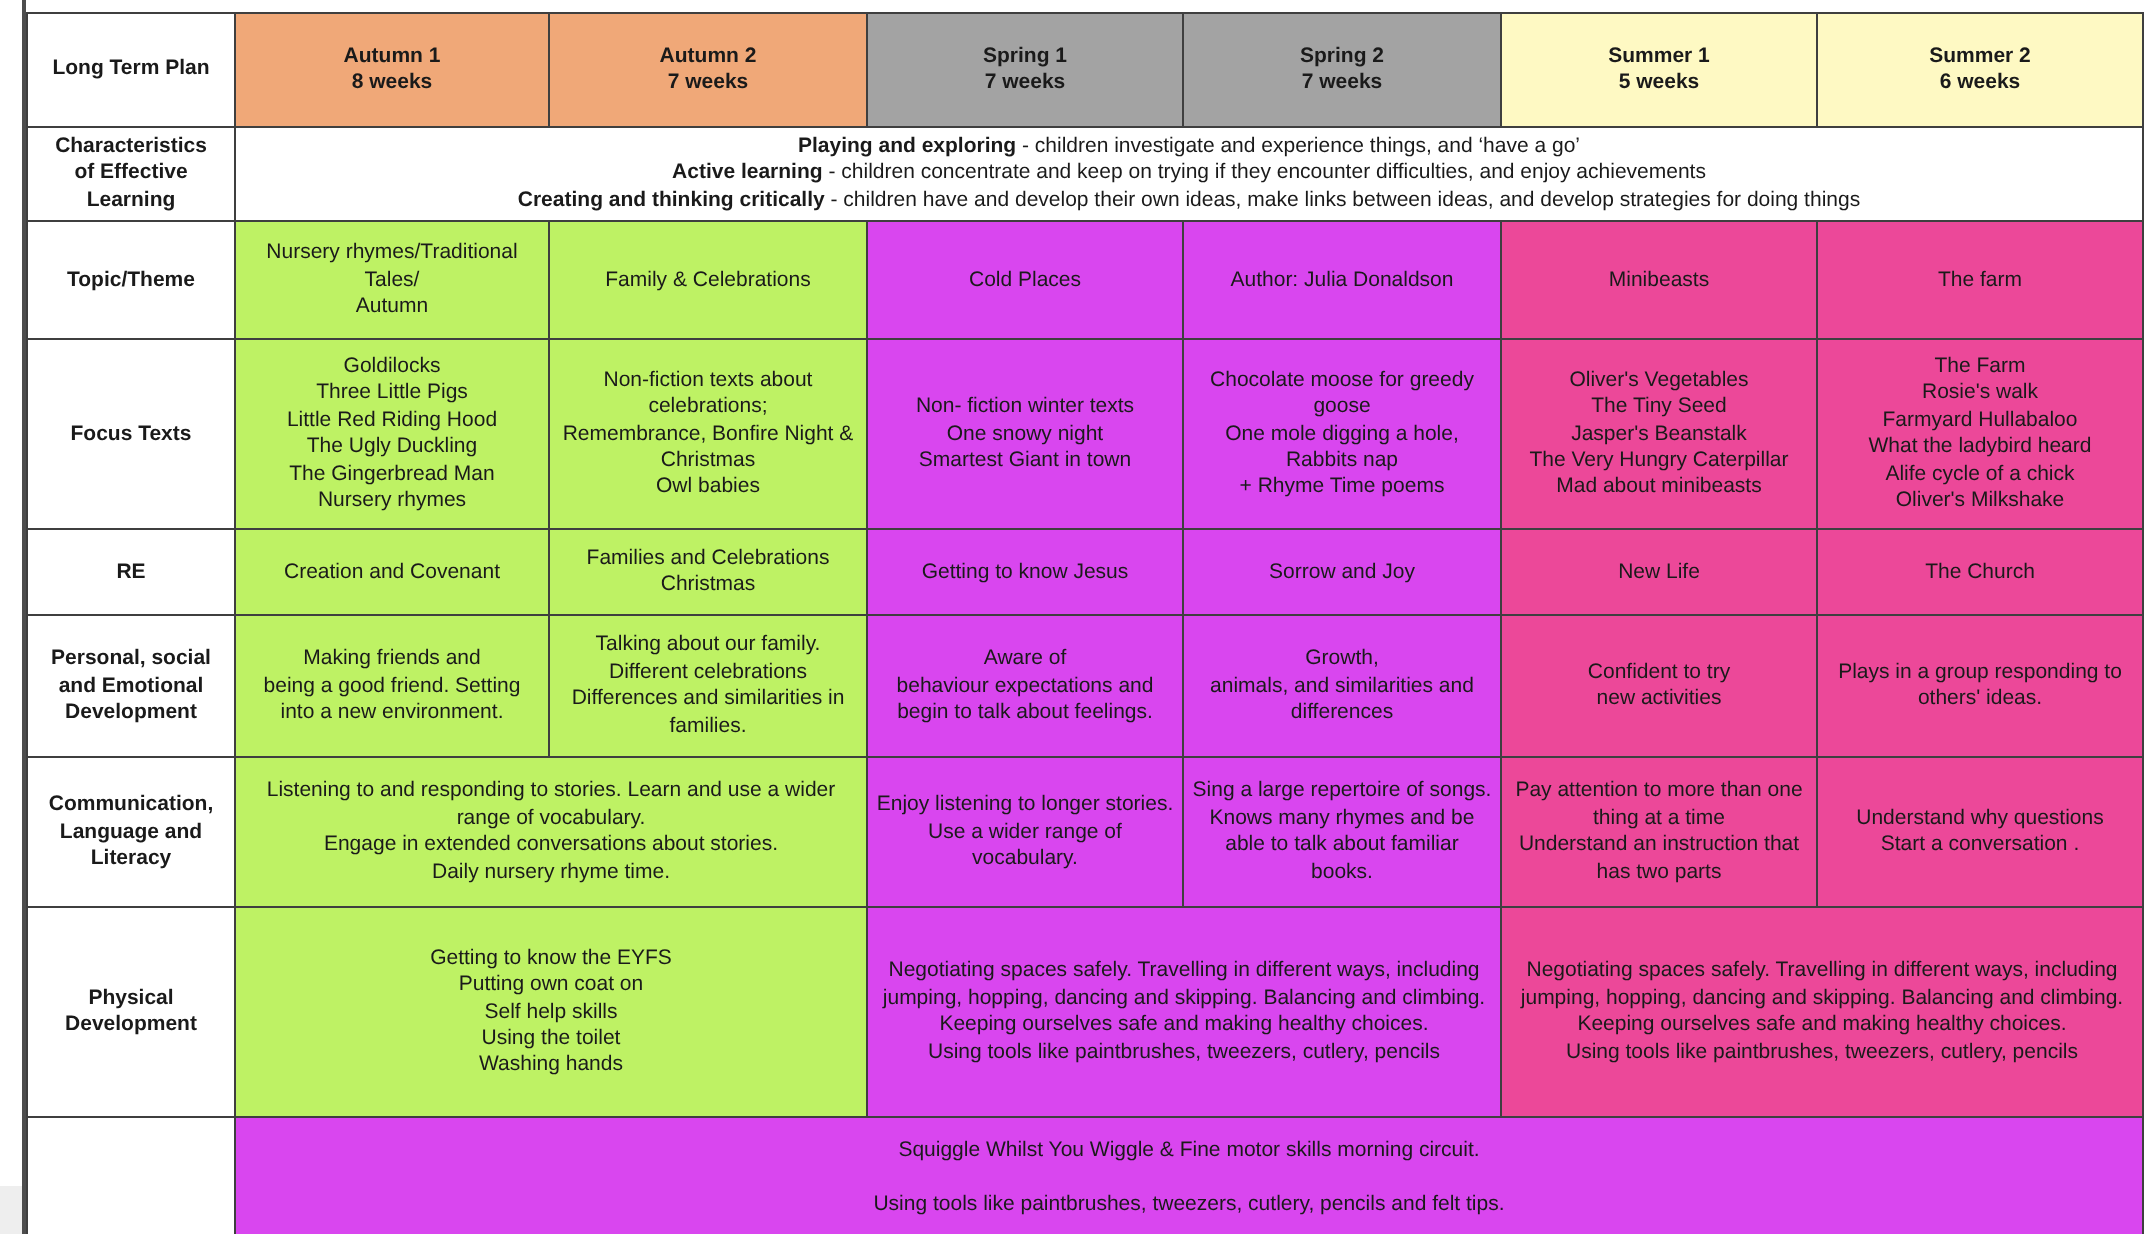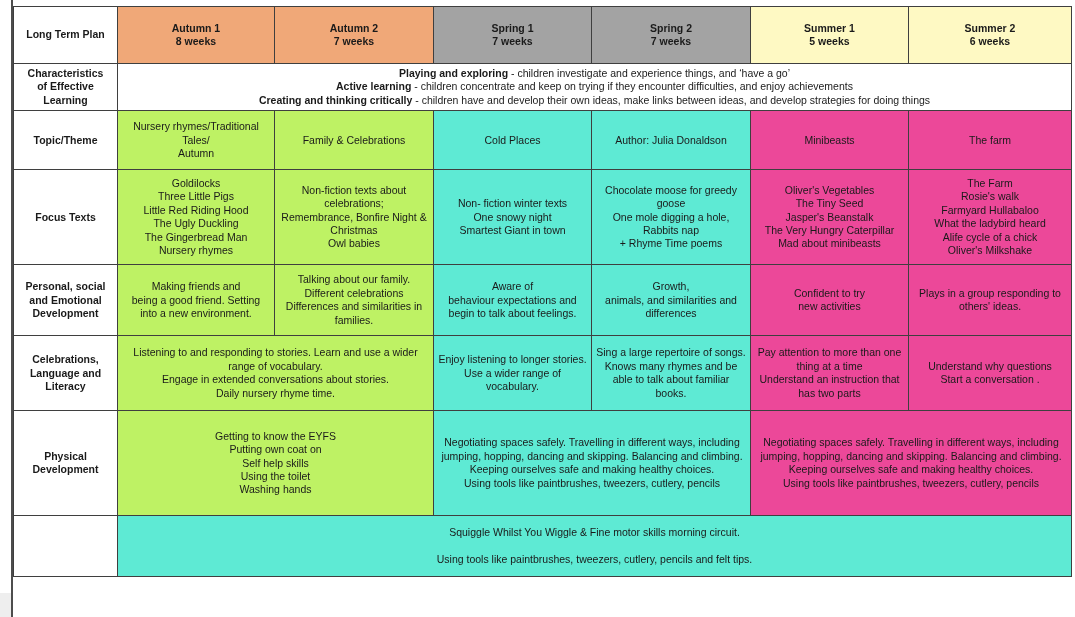--- a/index.html
+++ b/index.html
@@ -52,21 +52,21 @@
   td.hdr{
     font-weight:bold;
     font-size:11px;
     height:50px;
     line-height:1.35;
   }
   .bg-peach-hdr{background:#F0A878;}
   .bg-blue-hdr{background:#a3a3a3;}
   .bg-yellow-hdr{background:#fef9c3;}
   .bg-peach{background:#bef264;}
-  .bg-blue{background:#5eead4;}
+  .bg-blue{background:#d946ef;}
   .bg-yellow{background:#ec4899;}
   .bg-white{background:#ffffff;}
 
   td.coel{
     text-align:center;
     font-size:10.5px;
     line-height:1.5;
     padding:6px 8px;
   }
   td.coel b{font-weight:bold;text-align:center;}
@@ -158,41 +158,50 @@
 The Very Hungry Caterpillar
 Mad about minibeasts</td>
     <td class="bg-yellow nowrapline">The Farm
 Rosie's walk
 Farmyard Hullabaloo
 What the ladybird heard
 Alife cycle of a chick
 Oliver's Milkshake</td>
   </tr>
 
+  <tr class="r-re">
+    <td class="label">RE</td>
+    <td class="bg-peach nowrapline">Creation and Covenant</td>
+    <td class="bg-peach nowrapline">Families and Celebrations Christmas</td>
+    <td class="bg-blue nowrapline">Getting to know Jesus</td>
+    <td class="bg-blue nowrapline">Sorrow and Joy</td>
+    <td class="bg-yellow nowrapline">New Life</td>
+    <td class="bg-yellow nowrapline">The Church</td>
+  </tr>
 
   <tr class="r-psed">
     <td class="label nowrapline">Personal, social
 and Emotional
 Development</td>
     <td class="bg-peach nowrapline">Making friends and
 being a good friend. Setting into a new environment.</td>
     <td class="bg-peach nowrapline">Talking about our family.
 Different celebrations
 Differences and similarities in families.</td>
     <td class="bg-blue nowrapline">Aware of
 behaviour expectations and begin to talk about feelings.</td>
     <td class="bg-blue nowrapline">Growth,
 animals,  and similarities and differences</td>
     <td class="bg-yellow nowrapline">Confident to try
 new activities</td>
     <td class="bg-yellow nowrapline">Plays in a group responding to others' ideas.</td>
   </tr>
 
   <tr class="r-cll">
-    <td class="label nowrapline">Celebrations,
+    <td class="label nowrapline">Communication,
 Language and
 Literacy</td>
     <td class="bg-peach nowrapline" colspan="2">Listening to and responding to stories. Learn and use a wider range of vocabulary.
 Engage in extended conversations about stories.
 Daily nursery rhyme time.</td>
     <td class="bg-blue nowrapline">Enjoy listening to longer stories. Use a wider range of vocabulary.</td>
     <td class="bg-blue nowrapline">Sing a large repertoire of songs.
 Knows many rhymes and be able to talk about familiar books.</td>
     <td class="bg-yellow nowrapline">Pay attention to more than one thing at a time
 Understand an instruction that has two parts</td>

